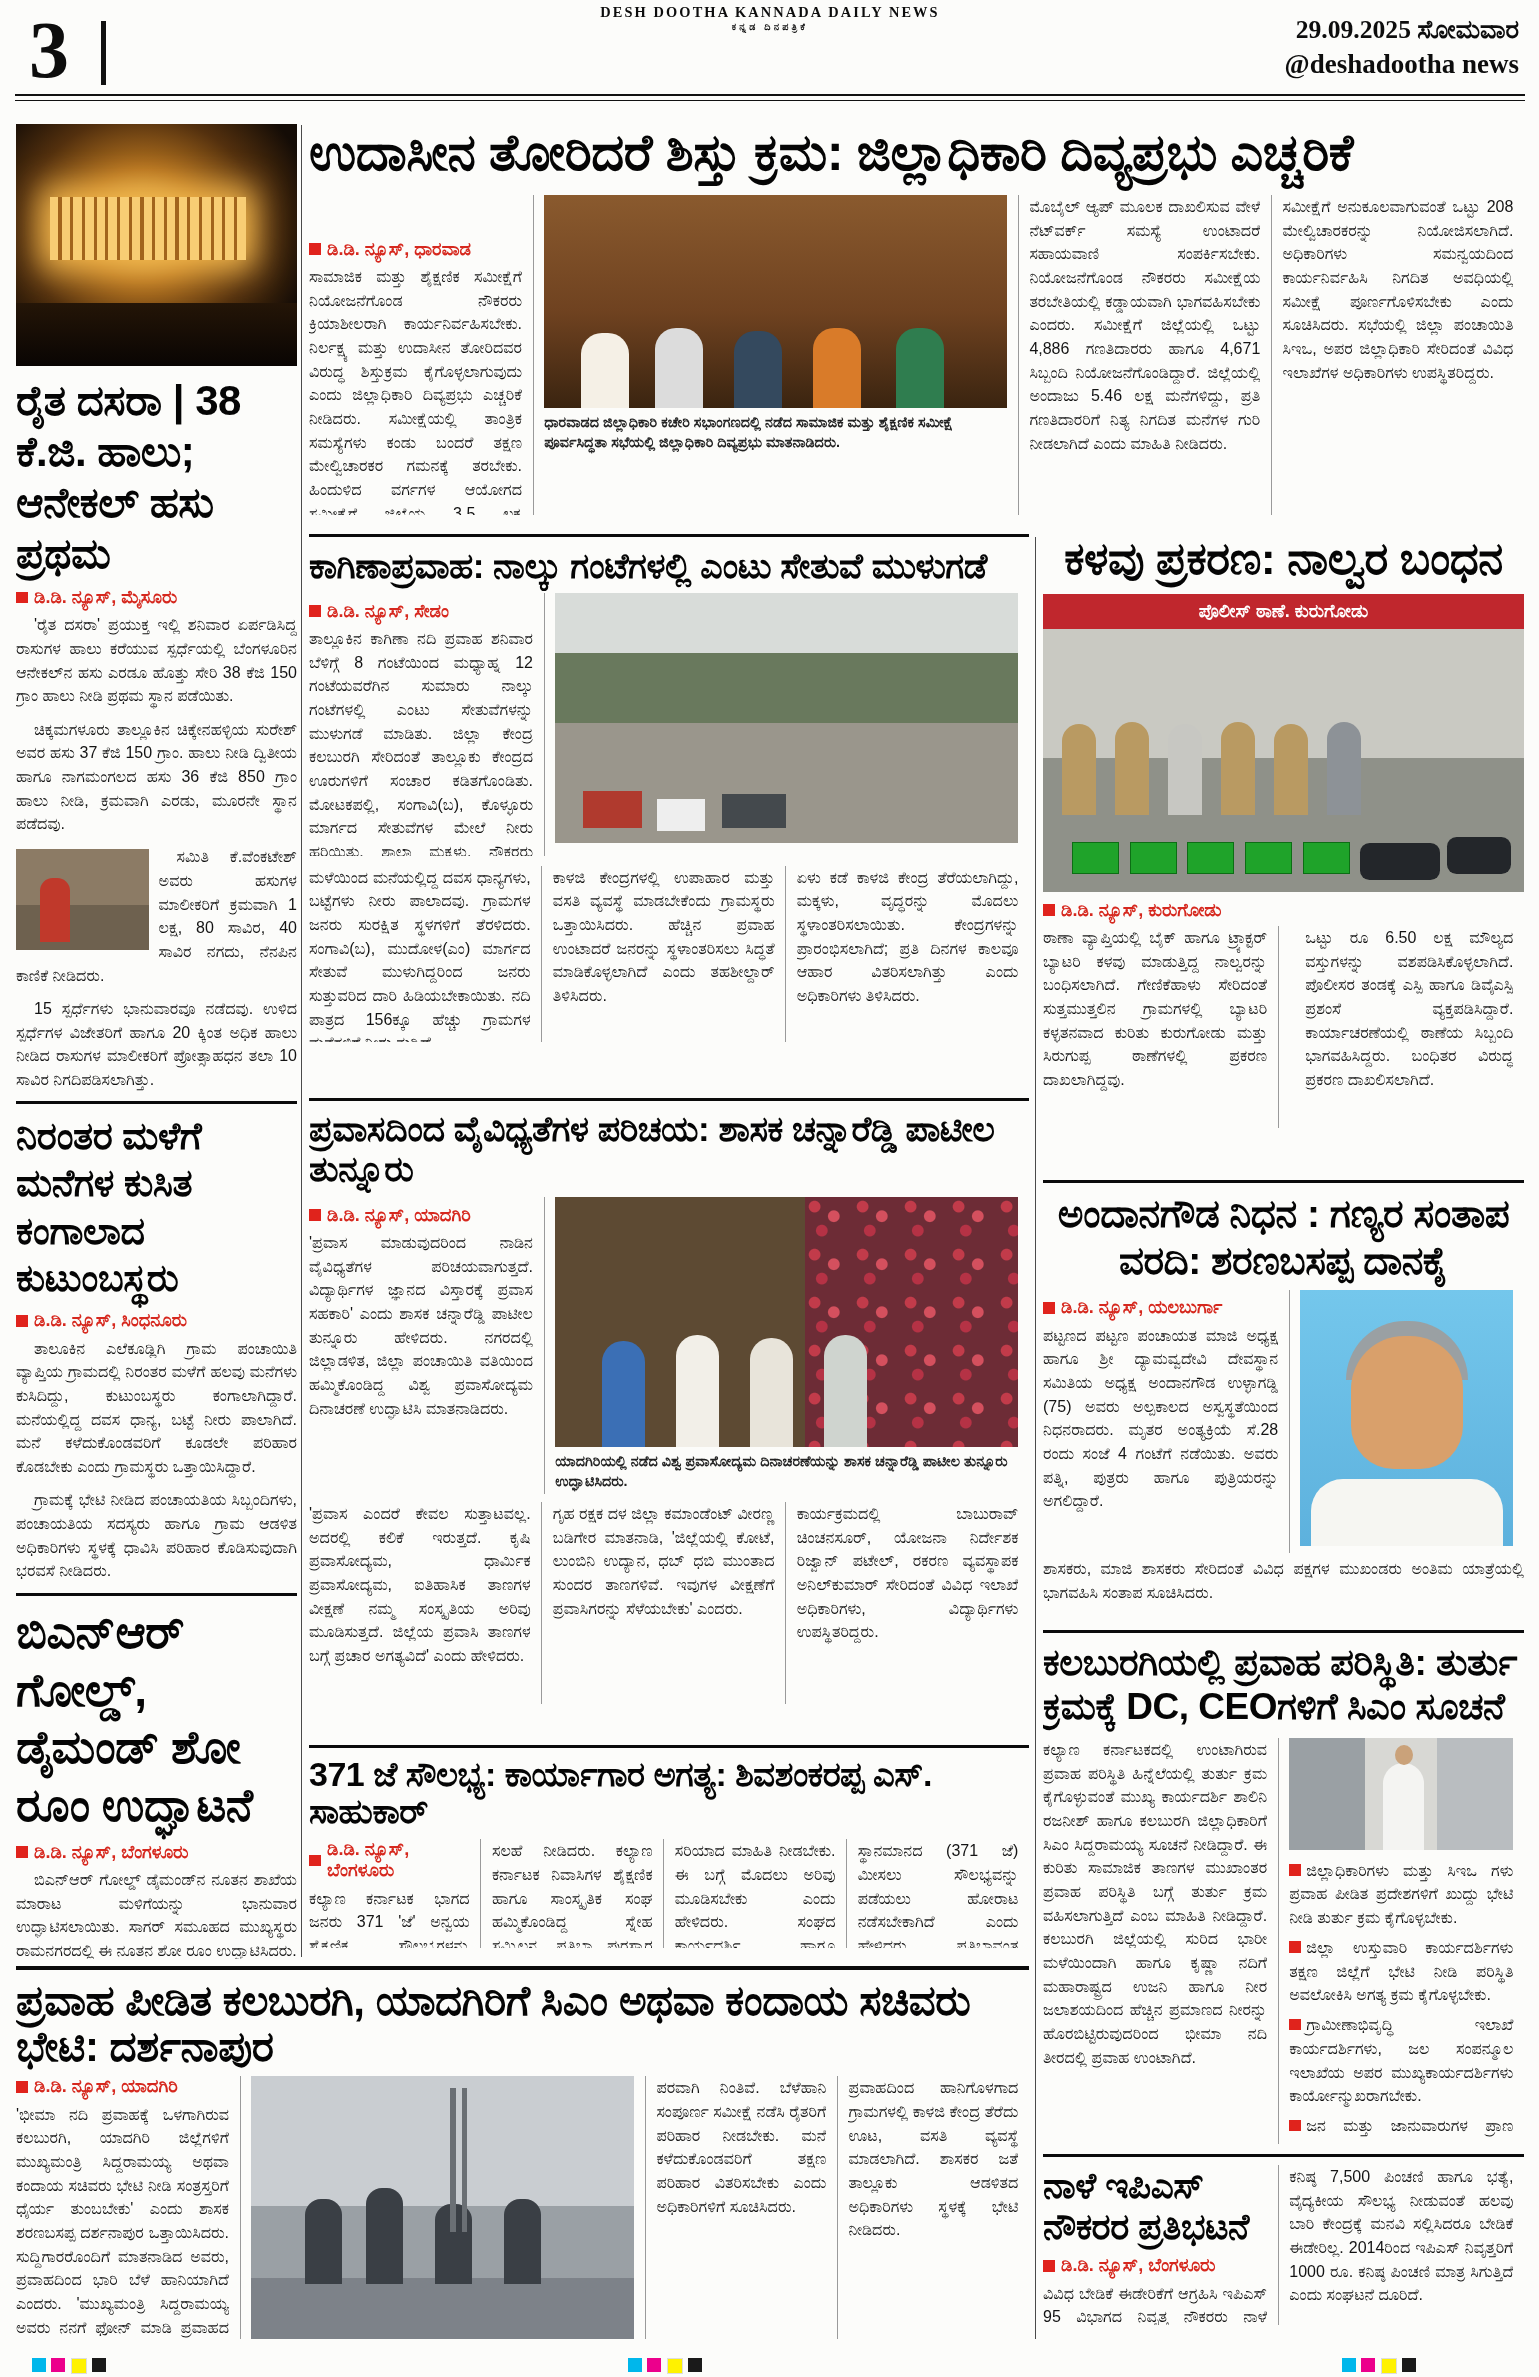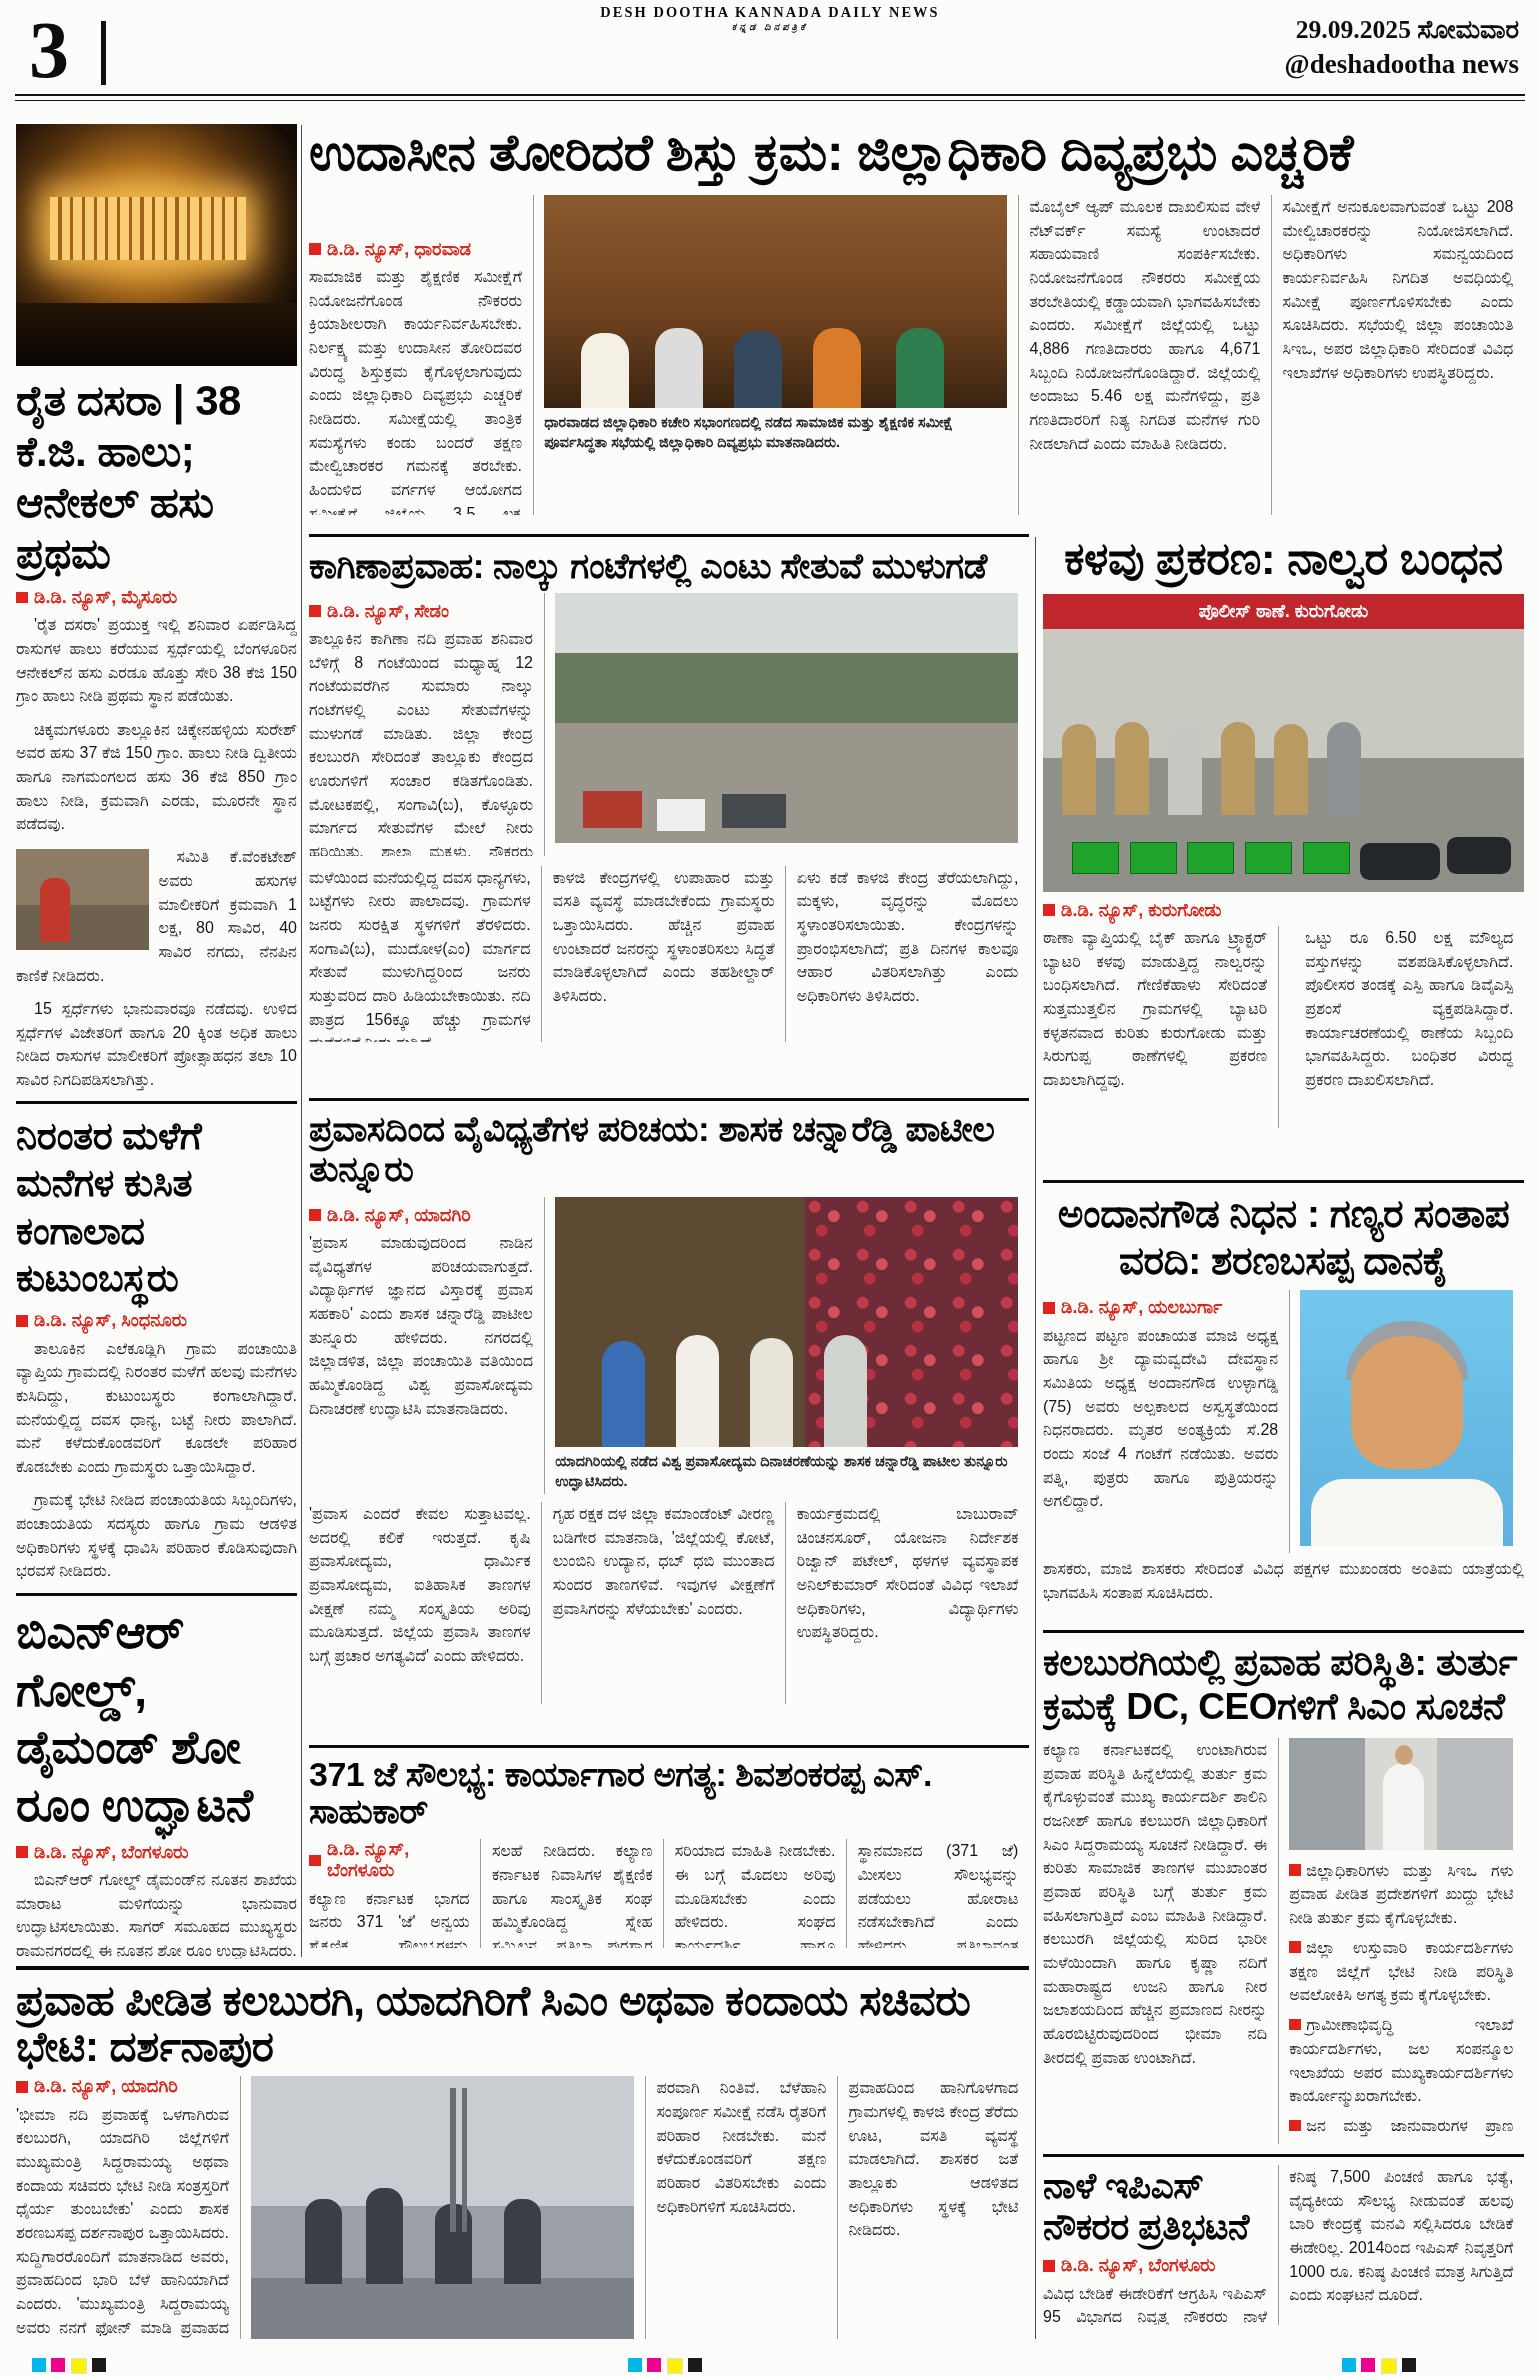--- a/index.html
+++ b/index.html
@@ -6,21 +6,21 @@
   body{width:1540px;height:2377px;position:relative;background:#fcfcfa;color:#0d0d0d;
        font-family:"Liberation Sans",sans-serif;overflow:hidden;}
   
   #hdr{position:absolute;left:0;top:0;width:1540px;height:93px;}
   .pageno{position:absolute;left:29px;top:9.6px;font-family:"Liberation Serif",serif;
           font-size:80px;font-weight:700;line-height:1;}
   .pagebar{position:absolute;left:101px;top:21px;width:4.8px;height:64px;background:#111;}
   .mast{position:absolute;left:0;right:0;top:4.3px;text-align:center;}
   .mast-top{font-family:"Liberation Serif",serif;font-size:14.4px;font-weight:700;letter-spacing:2.1px;}
   .mast-main{font-family:"Liberation Serif",serif;font-size:51px;font-weight:900;line-height:1.0;letter-spacing:1.1px;}
-  .mast-sub{font-size:9.6px;font-weight:700;letter-spacing:3.2px;font-style:italic;}
+  .mast-sub{font-size:9.6px;font-weight:700;letter-spacing:3.2px;}
   .hdate{position:absolute;right:21px;top:15px;text-align:right;font-family:"Liberation Serif",serif;}
   .hdate .d1{font-size:25.6px;font-weight:700;}
   .hdate .d2{font-size:27px;font-weight:700;margin-top:4.3px;}
   .dblrule{position:absolute;left:15px;right:15px;top:94px;height:4.3px;
            border-top:2.7px solid #111;border-bottom:1.1px solid #111;}
   
   .hl{font-weight:800;color:#050505;letter-spacing:-0.5px;}
   .byline{display:flex;align-items:center;gap:6.4px;color:#d6281e;font-weight:700;font-size:18px;margin:7.5px 0 5.3px 0;}
   .bsq{width:11.7px;height:11.7px;background:#e0231c;display:inline-block;flex:0 0 auto;}
   .bod{font-size:16px;line-height:1.48;text-align:justify;color:#141414;}
@@ -232,21 +232,21 @@
       </div>
     </div>
     <div class="cols" style="margin-top:7.5px;">
       <div class="col">
           <div class="bod clip" style="height:202px;">'ಪ್ರವಾಸ ಎಂದರೆ ಕೇವಲ ಸುತ್ತಾಟವಲ್ಲ. ಅದರಲ್ಲಿ ಕಲಿಕೆ ಇರುತ್ತದೆ. ಕೃಷಿ ಪ್ರವಾಸೋದ್ಯಮ, ಧಾರ್ಮಿಕ ಪ್ರವಾಸೋದ್ಯಮ, ಐತಿಹಾಸಿಕ ತಾಣಗಳ ವೀಕ್ಷಣೆ ನಮ್ಮ ಸಂಸ್ಕೃತಿಯ ಅರಿವು ಮೂಡಿಸುತ್ತದೆ. ಜಿಲ್ಲೆಯ ಪ್ರವಾಸಿ ತಾಣಗಳ ಬಗ್ಗೆ ಪ್ರಚಾರ ಅಗತ್ಯವಿದೆ' ಎಂದು ಹೇಳಿದರು.</div>
         </div>
       <div class="col">
           <div class="bod clip" style="height:202px;">ಗೃಹ ರಕ್ಷಕ ದಳ ಜಿಲ್ಲಾ ಕಮಾಂಡೆಂಟ್ ವೀರಣ್ಣ ಬಡಿಗೇರ ಮಾತನಾಡಿ, 'ಜಿಲ್ಲೆಯಲ್ಲಿ ಕೋಟೆ, ಲುಂಬಿನಿ ಉದ್ಯಾನ, ಧಬ್ ಧಬಿ ಮುಂತಾದ ಸುಂದರ ತಾಣಗಳಿವೆ. ಇವುಗಳ ವೀಕ್ಷಣೆಗೆ ಪ್ರವಾಸಿಗರನ್ನು ಸೆಳೆಯಬೇಕು' ಎಂದರು.</div>
         </div>
       <div class="col">
-          <div class="bod clip" style="height:202px;">ಕಾರ್ಯಕ್ರಮದಲ್ಲಿ ಬಾಬುರಾವ್ ಚಿಂಚನಸೂರ್, ಯೋಜನಾ ನಿರ್ದೇಶಕ ರಿಜ್ವಾನ್ ಪಟೇಲ್, ಥಳಗಳ ವ್ಯವಸ್ಥಾಪಕ ಅನಿಲ್‌ಕುಮಾರ್ ಸೇರಿದಂತೆ ವಿವಿಧ ಇಲಾಖೆ ಅಧಿಕಾರಿಗಳು, ವಿದ್ಯಾರ್ಥಿಗಳು ಉಪಸ್ಥಿತರಿದ್ದರು.</div>
+          <div class="bod clip" style="height:202px;">ಕಾರ್ಯಕ್ರಮದಲ್ಲಿ ಬಾಬುರಾವ್ ಚಿಂಚನಸೂರ್, ಯೋಜನಾ ನಿರ್ದೇಶಕ ರಿಜ್ವಾನ್ ಪಟೇಲ್, ರಕರಣ ವ್ಯವಸ್ಥಾಪಕ ಅನಿಲ್‌ಕುಮಾರ್ ಸೇರಿದಂತೆ ವಿವಿಧ ಇಲಾಖೆ ಅಧಿಕಾರಿಗಳು, ವಿದ್ಯಾರ್ಥಿಗಳು ಉಪಸ್ಥಿತರಿದ್ದರು.</div>
         </div>
     </div>
   </div>
 
   <div class="clip" style="height:213px;">
     <div class="secrule"></div>
     <div class="hl" style="font-size:34px;line-height:1.1;">371 ಜೆ ಸೌಲಭ್ಯ: ಕಾರ್ಯಾಗಾರ ಅಗತ್ಯ: ಶಿವಶಂಕರಪ್ಪ ಎಸ್. ಸಾಹುಕಾರ್</div>
     <div class="cols" style="margin-top:8.5px;">
       <div class="col">
         <div class="byline" style="margin-top:0;">

